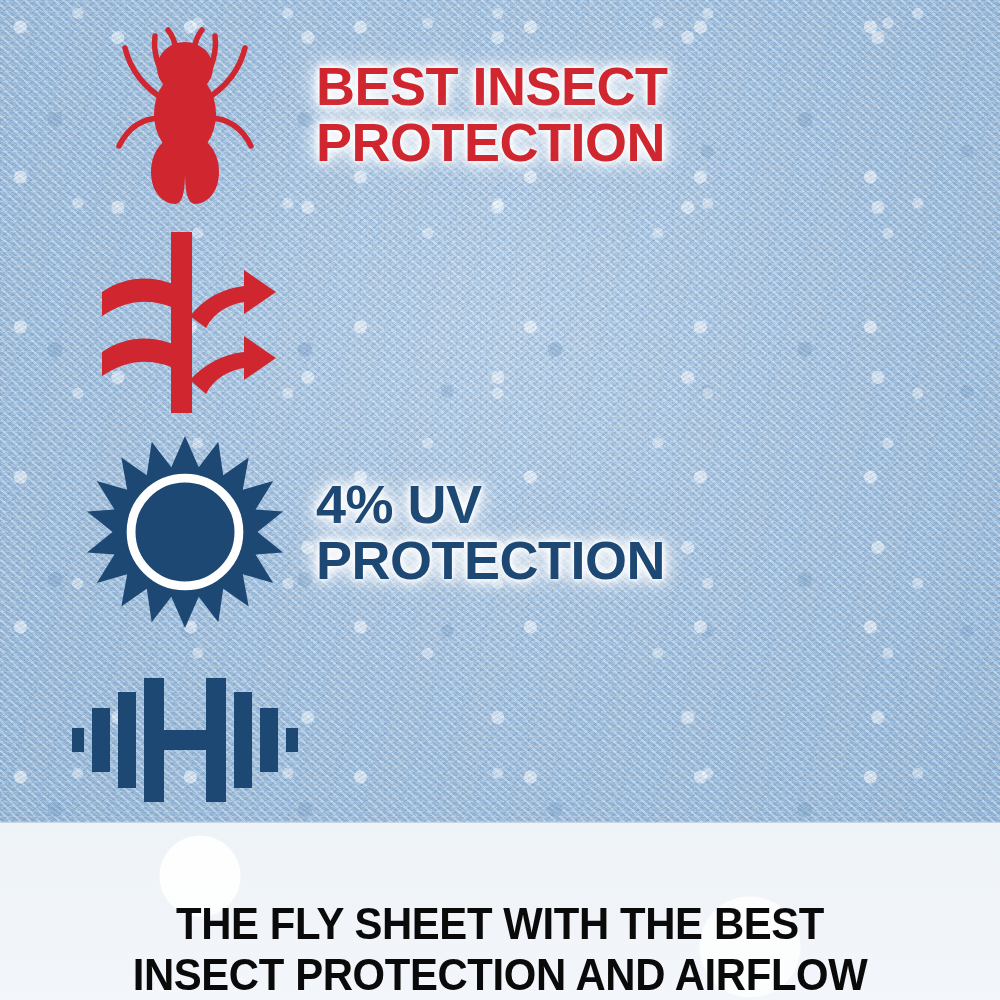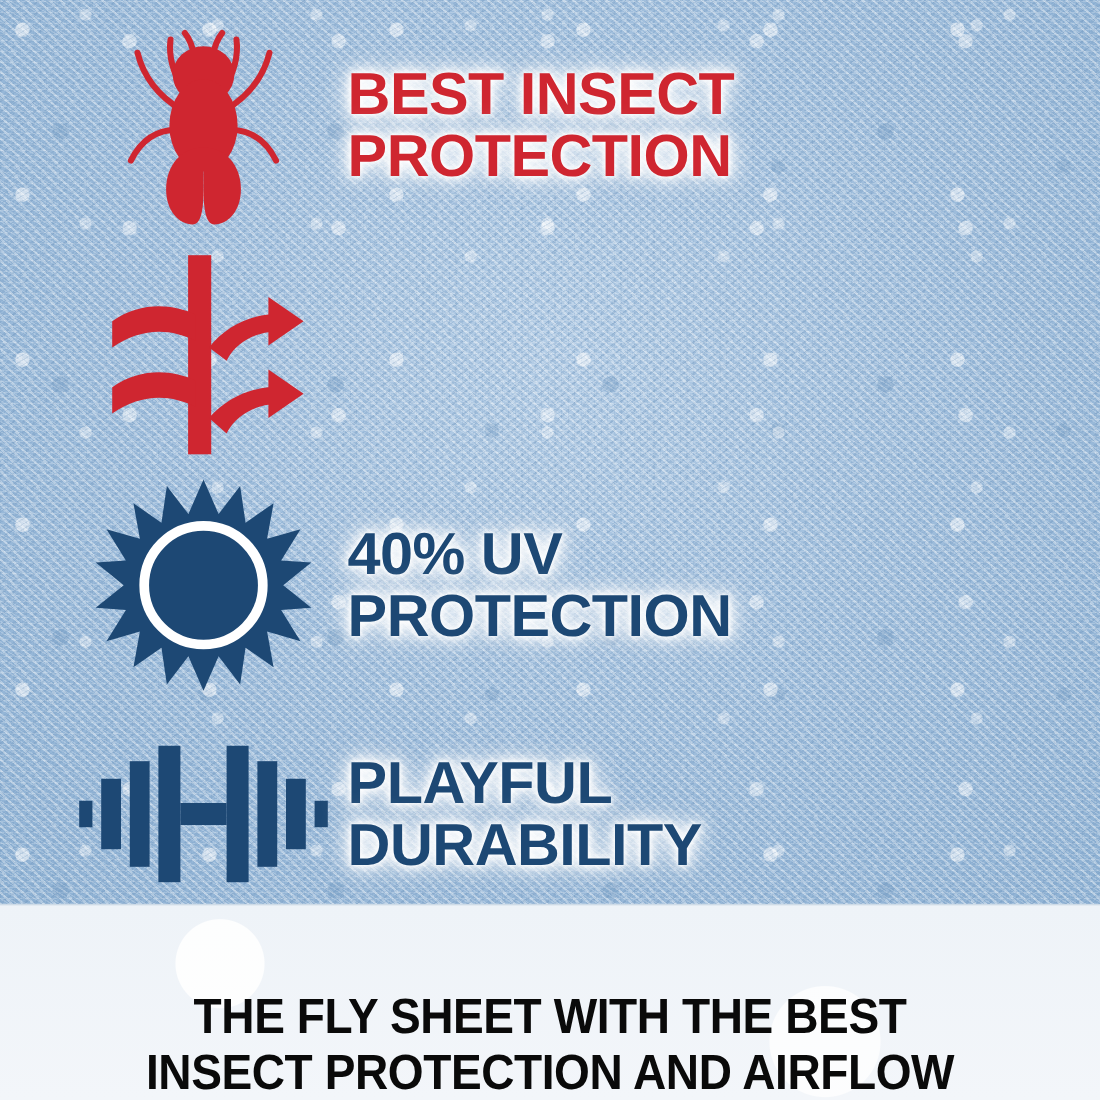--- a/index.html
+++ b/index.html
@@ -158,45 +158,41 @@
     </div>
 
     <div class="row row-3">
       <div class="icon-cell">
         <svg width="196" height="196" viewBox="0 0 200 200">
           <polygon fill="#1d4874" points="100,2 114,34 134,8 139,42 165,24 159,57 190,48 172,77 200,79 174,100 200,121 172,123 190,152 159,143 165,176 139,158 134,192 114,166 100,198 86,166 66,192 61,158 35,176 41,143 10,152 28,123 0,121 26,100 0,79 28,77 10,48 41,57 35,24 61,42 66,8 86,34"></polygon>
           <circle cx="100" cy="100" r="55" fill="none" stroke="#ffffff" stroke-width="9"></circle>
         </svg>
       </div>
       <div class="text-cell">
-        <div class="headline navy">40% UV
+        <div class="headline navy">4% UV
 PROTECTION</div>
       </div>
     </div>
 
     <div class="row row-4">
       <div class="icon-cell">
         <svg width="230" height="140" viewBox="0 0 230 140">
           <g fill="#1d4874">
             <rect x="2" y="58" width="12" height="24"></rect>
             <rect x="22" y="38" width="18" height="64"></rect>
             <rect x="48" y="22" width="18" height="96"></rect>
             <rect x="74" y="8" width="20" height="124"></rect>
             <rect x="94" y="60" width="42" height="20"></rect>
             <rect x="136" y="8" width="20" height="124"></rect>
             <rect x="164" y="22" width="18" height="96"></rect>
             <rect x="190" y="38" width="18" height="64"></rect>
             <rect x="216" y="58" width="12" height="24"></rect>
           </g>
         </svg>
       </div>
-      <div class="text-cell">
-        <div class="headline navy">PLAYFUL
-DURABILITY</div>
-      </div>
     </div>
 
   </div>
 
   <div class="caption-strip">
     <div class="caption">THE FLY SHEET WITH THE BEST
 INSECT PROTECTION AND AIRFLOW</div>
   </div>
 
 </div>

